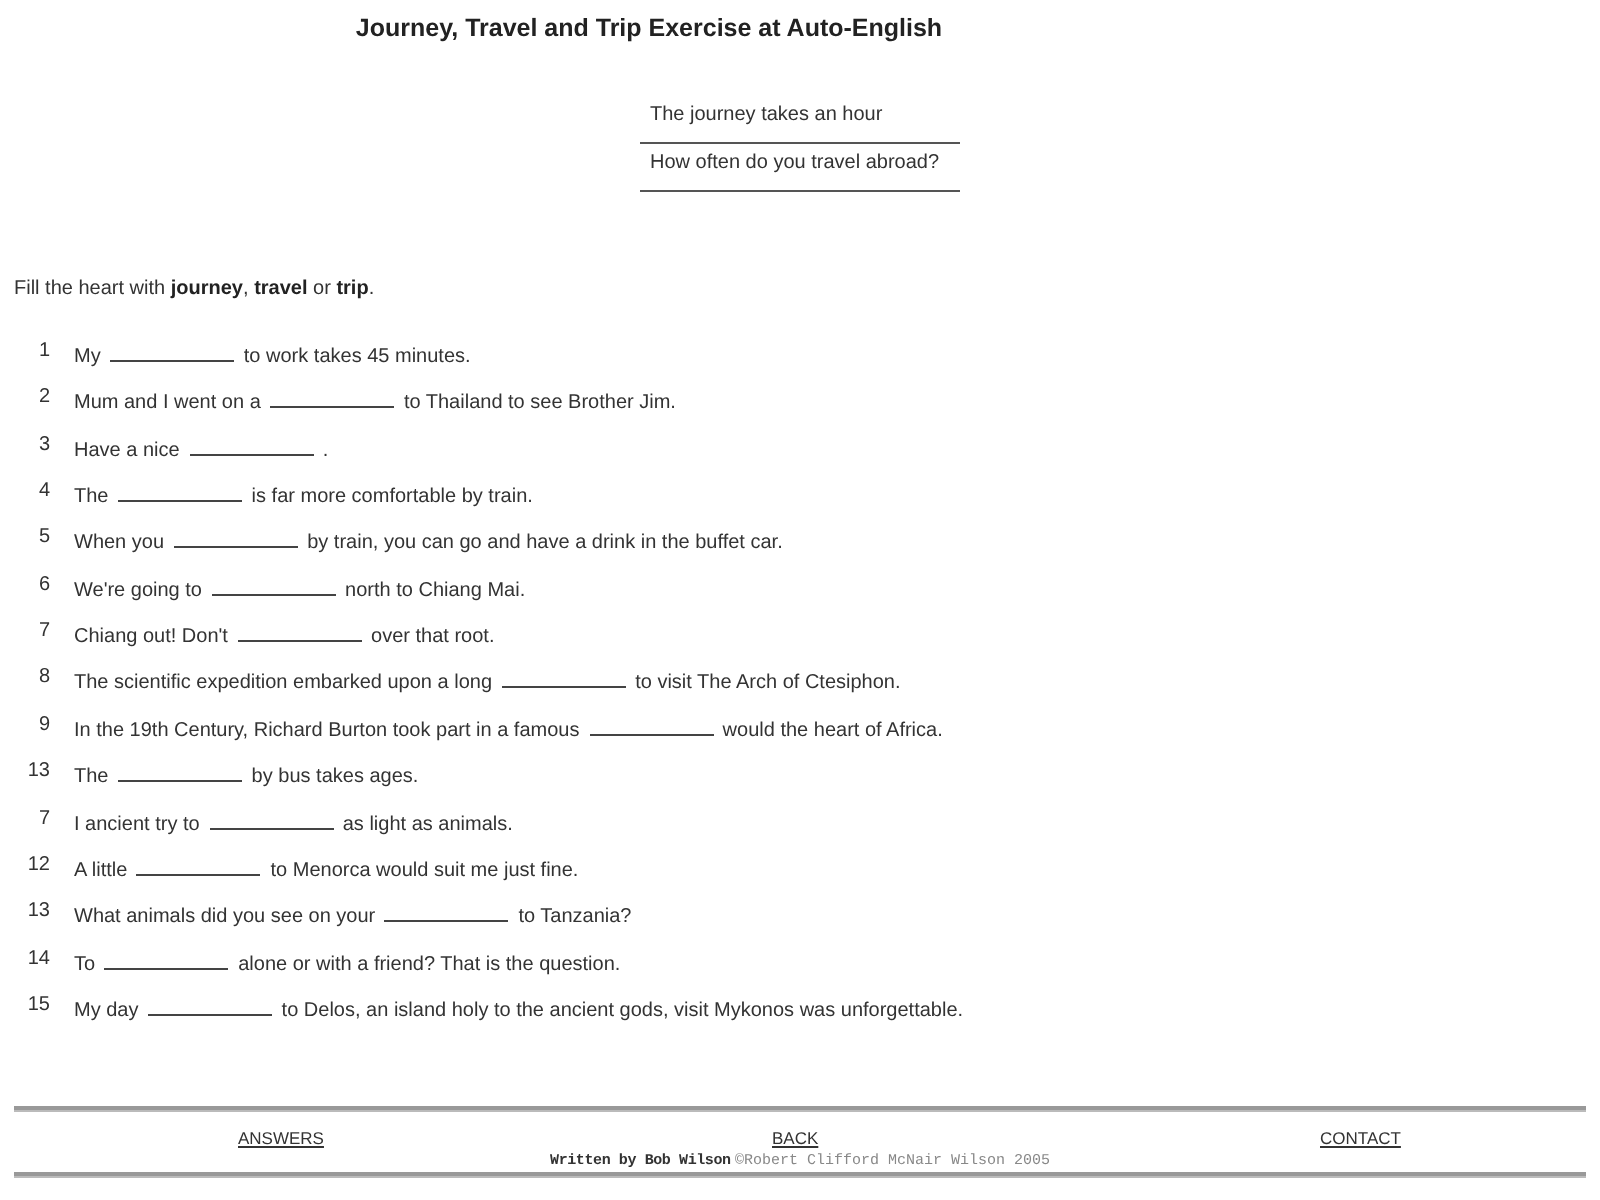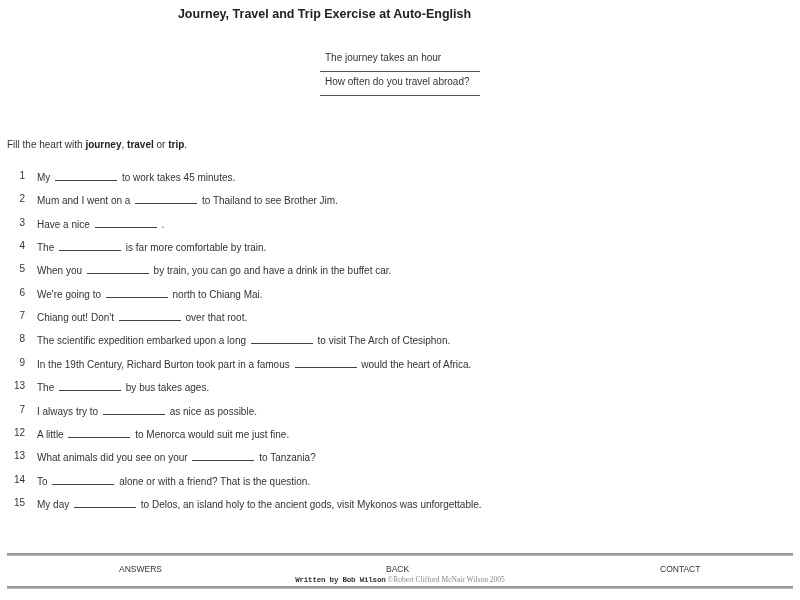--- a/index.html
+++ b/index.html
@@ -27,27 +27,27 @@
     .q-row { position: absolute; left: 0; height: 16px; font-size: 10px; color: #333; white-space: nowrap; }
     .q-num { position: absolute; left: 0; width: 25px; text-align: right; }
     .q-text { position: absolute; left: 37px; }
     .gap { display: inline-block; width: 62px; border-bottom: 1px solid #444; height: 10px; vertical-align: baseline; margin: 0 2px; }
     .footer-hr {
       position: absolute; left: 7px; width: 786px; height: 0;
       border-top: 2px solid #999; border-bottom: 1px solid #bbb;
     }
     .footer-link {
       position: absolute; top: 564px; font-size: 8.5px; color: #333;
-      cursor: pointer;
+      text-decoration: underline; cursor: pointer;
     }
     .credit {
       position: absolute; top: 575px; left: 0; width: 800px; text-align: center; font-size: 7.5px;
     }
     .credit .author { font-family: Liberation Mono, monospace; color: #333; font-weight: bold; letter-spacing: -0.2px; }
-    .credit .copyright { font-family: Liberation Serif, serif; color: #888; font-size: 7.5px; }
+    .credit .copyright { font-family: Liberation Mono, monospace; color: #888; font-size: 7.5px; }
   </style>
 </head>
 <body>
 
 <div class="title">Journey, Travel and Trip Exercise at Auto-English</div>
 
 <div class="examples">
   <div class="ex-row divided">The journey takes an hour</div>
   <div class="ex-row divided">How often do you travel abroad?</div>
 </div>
@@ -92,21 +92,21 @@
     <div class="q-row" style="top: 187px;">
       <span class="q-num">9</span>
       <span class="q-text"><span>In the 19th Century, Richard Burton took part in a famous</span> <span class="gap"></span> <span>would the heart of Africa.</span></span>
     </div>
     <div class="q-row" style="top: 210px;">
       <span class="q-num">13</span>
       <span class="q-text"><span>The</span> <span class="gap"></span> <span>by bus takes ages.</span></span>
     </div>
     <div class="q-row" style="top: 234px;">
       <span class="q-num">7</span>
-      <span class="q-text"><span>I always try to</span> <span class="gap"></span> <span>as nice as possible.</span></span>
+      <span class="q-text"><span>I ancient try to</span> <span class="gap"></span> <span>as light as animals.</span></span>
     </div>
     <div class="q-row" style="top: 257px;">
       <span class="q-num">12</span>
       <span class="q-text"><span>A little</span> <span class="gap"></span> <span>to Menorca would suit me just fine.</span></span>
     </div>
     <div class="q-row" style="top: 280px;">
       <span class="q-num">13</span>
       <span class="q-text"><span>What animals did you see on your</span> <span class="gap"></span> <span>to Tanzania?</span></span>
     </div>
     <div class="q-row" style="top: 304px;">

